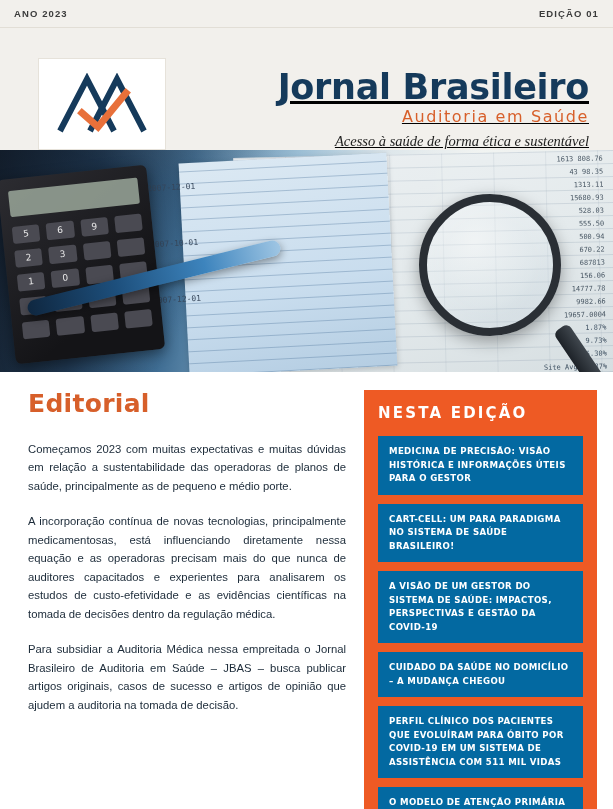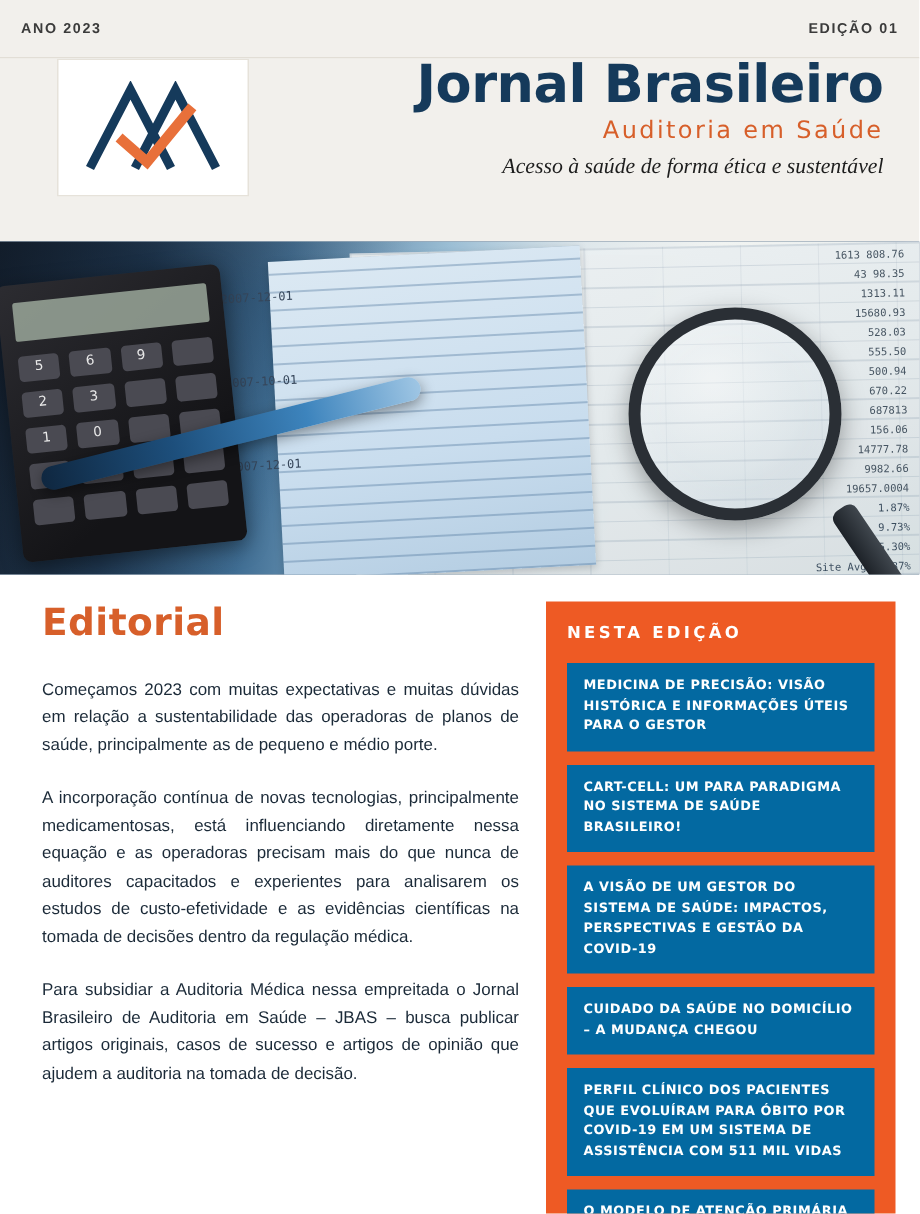--- a/index.html
+++ b/index.html
@@ -11,42 +11,43 @@
   body {
     width: 613px;
     height: 809px;
     font-family: "Liberation Sans", sans-serif;
     overflow: hidden;
     position: relative;
   }
 
   
   .topbar {
-    height: 39px;
+    height: 28px;
     background: #f2f0ec;
     display: flex;
     align-items: center;
     justify-content: space-between;
     padding: 0 14px;
     border-bottom: 1px solid #e2ded6;
   }
   .topbar span {
     font-size: 9.5px;
     letter-spacing: 1.1px;
     color: #3b3b3b;
     font-weight: bold;
   }
 
   
   .masthead {
     height: 122px;
     background: #f2f0ec;
     display: flex;
-    align-items: flex-start;
+    align-items: flex-end;
     padding: 0 18px 0 38px;
+    text-decoration: underline;
   }
   .logo-box {
     width: 128px;
     height: 92px;
     background: #ffffff;
     border: 1px solid #e6e2da;
     display: flex;
     align-items: center;
     justify-content: center;
     flex: 0 0 auto;
@@ -239,21 +240,21 @@
   .editorial-body { margin-top: 22px; }
 
   
   .sidebox {
     background: #ee5a24;
     padding: 14px 14px 22px 14px;
     min-height: 420px;
   }
   .sidebox-title {
     font-family: "DejaVu Sans", sans-serif;
-    font-size: 11px;
+    font-size: 15px;
     letter-spacing: 2.2px;
     color: #ffffff;
     font-weight: bold;
     margin-bottom: 14px;
   }
   .sidebox-item {
     background: #0369a1;
     color: #ffffff;
     font-family: "DejaVu Sans", sans-serif;
     font-size: 8.6px;

